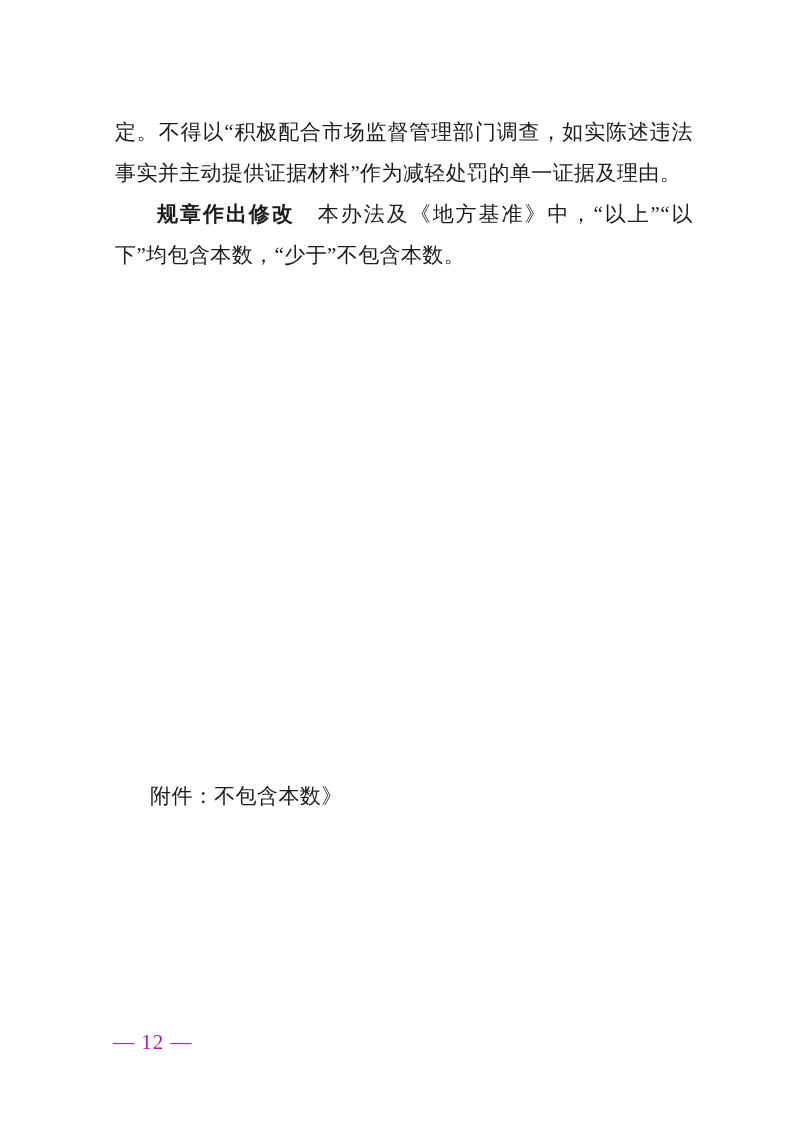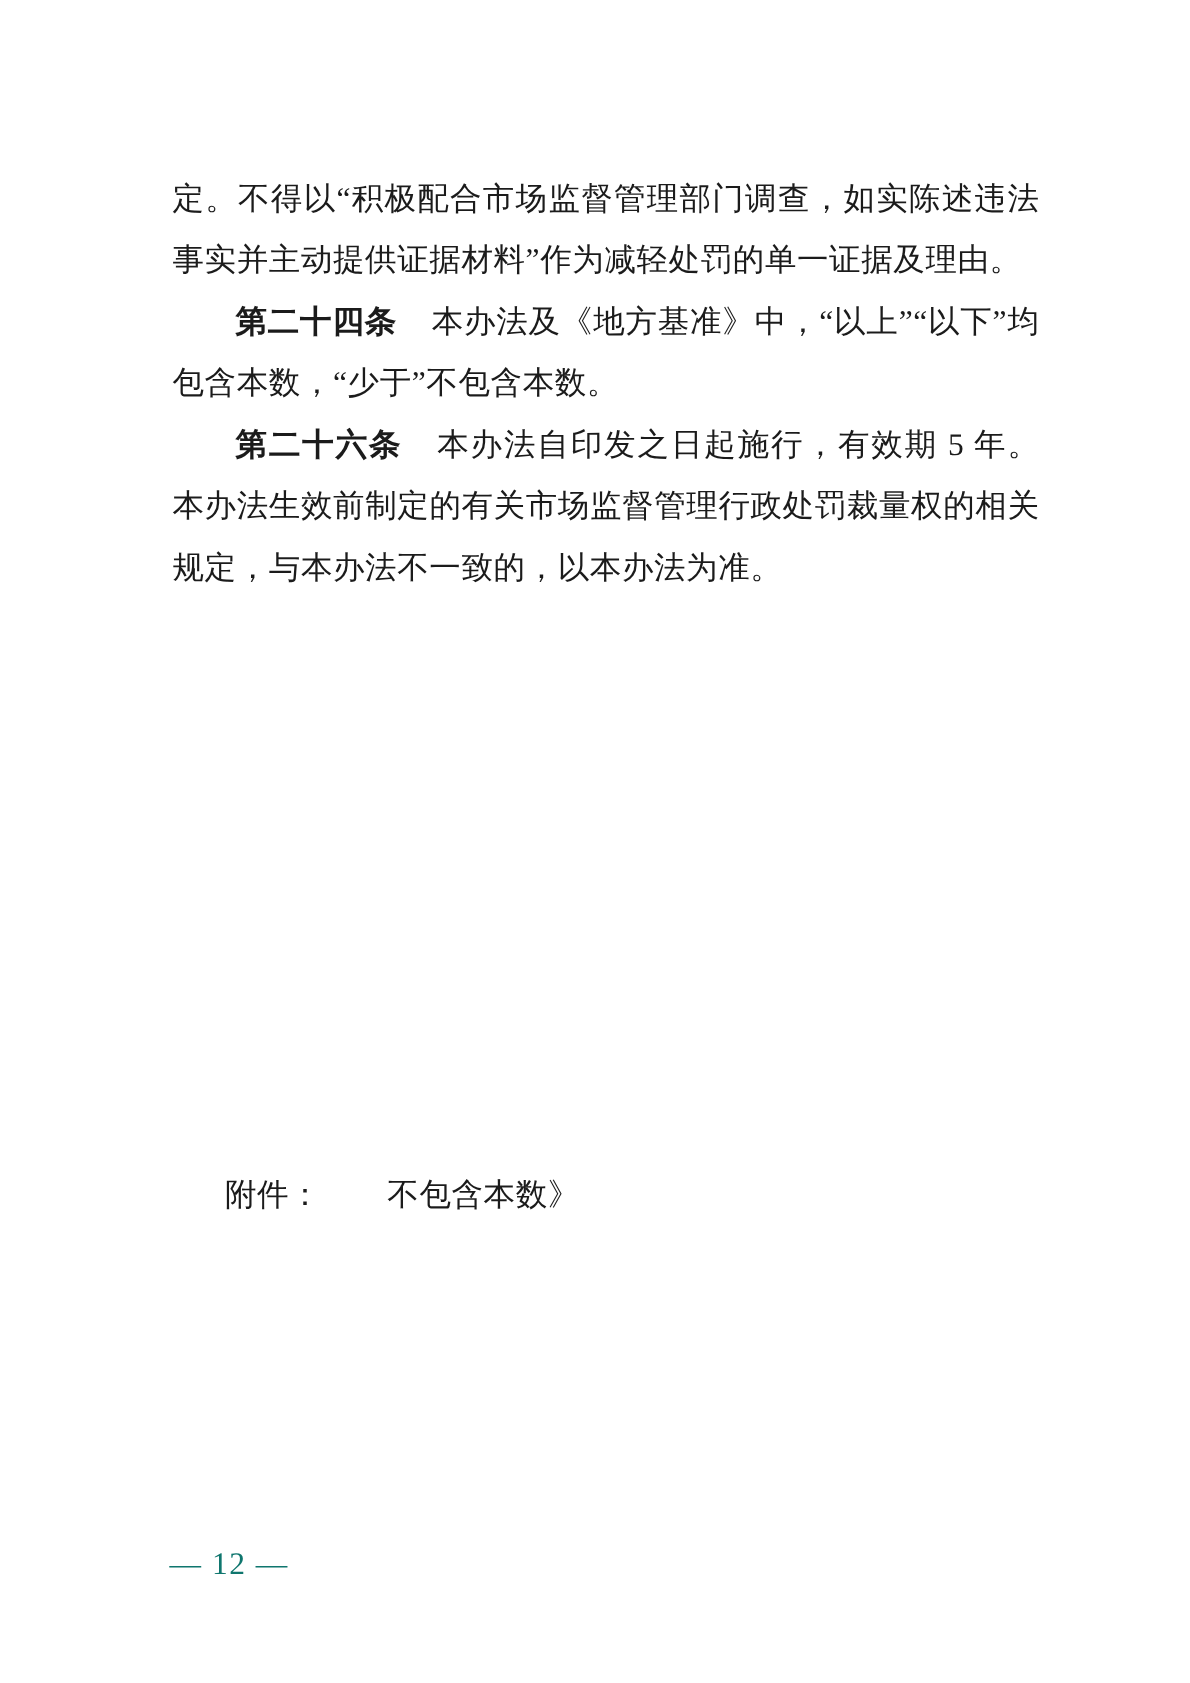--- a/index.html
+++ b/index.html
@@ -42,57 +42,55 @@
   .attachment {
     position: absolute;
     left: 150px;
     top: 772px;
     width: 545px;
     font-size: 21px;
     line-height: 48px;
     letter-spacing: 0.4px;
     display: flex;
     align-items: flex-start;
-    gap: 44px;
   }
   .att-label {
     white-space: nowrap;
     flex: 0 0 auto;
   }
   .att-lines {
     flex: 1 1 auto;
   }
   .att-line {
     display: block;
     white-space: nowrap;
   }
   .footer {
     position: absolute;
     left: 113px;
     top: 1028px;
     font-size: 21px;
     line-height: 28px;
     letter-spacing: 1px;
-    color: #0f766e;
+    color: #a21caf;
   }
 </style>
 </head>
 <body>
 
 <div class="page">
 
   <div class="body-text">
 
     <p class="para continuation"><span>定。不得以“积极配合市场监督管理部门调查，如实陈述违法事实并主动提供证据材料”作为减轻处罚的单一证据及理由。</span></p>
 
 
-    <p class="para"><b class="article-head">第二十四条</b><span>本办法及《地方基准》中，“以上”“以下”均包含本数，“少于”不包含本数。</span></p>
+    <p class="para"><b class="article-head">规章作出修改</b><span>本办法及《地方基准》中，“以上”“以下”均包含本数，“少于”不包含本数。</span></p>
 
 
-    <p class="para"><b class="article-head">第二十六条</b><span>本办法自印发之日起施行，有效期 5 年。本办法生效前制定的有关市场监督管理行政处罚裁量权的相关规定，与本办法不一致的，以本办法为准。</span></p>
 
   </div>
 
   <div class="attachment">
     <span class="att-label">附件：</span>
     <span class="att-lines">
       <span class="att-line">不包含本数》</span>
     </span>
   </div>
 

